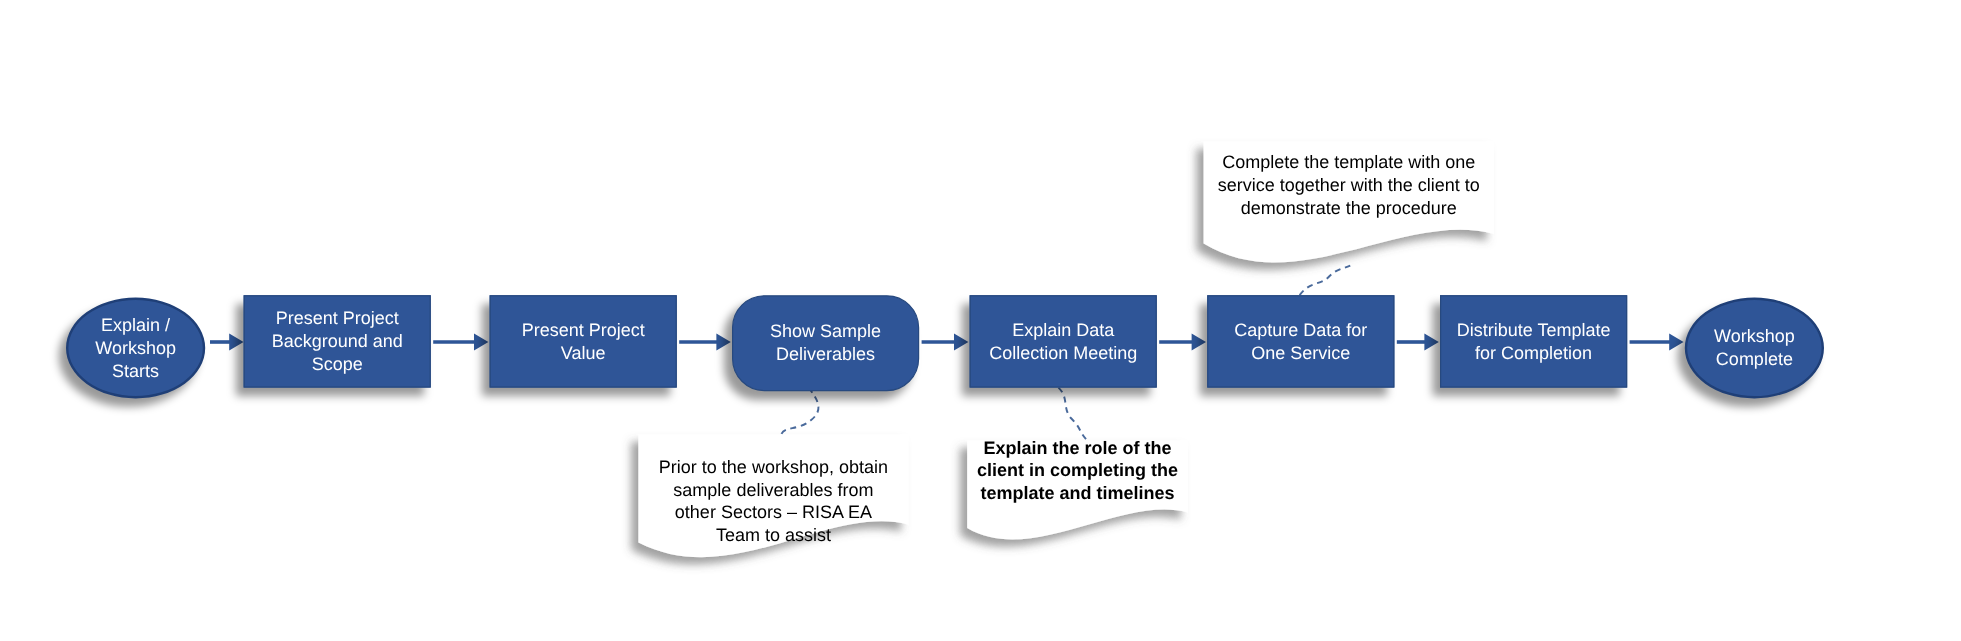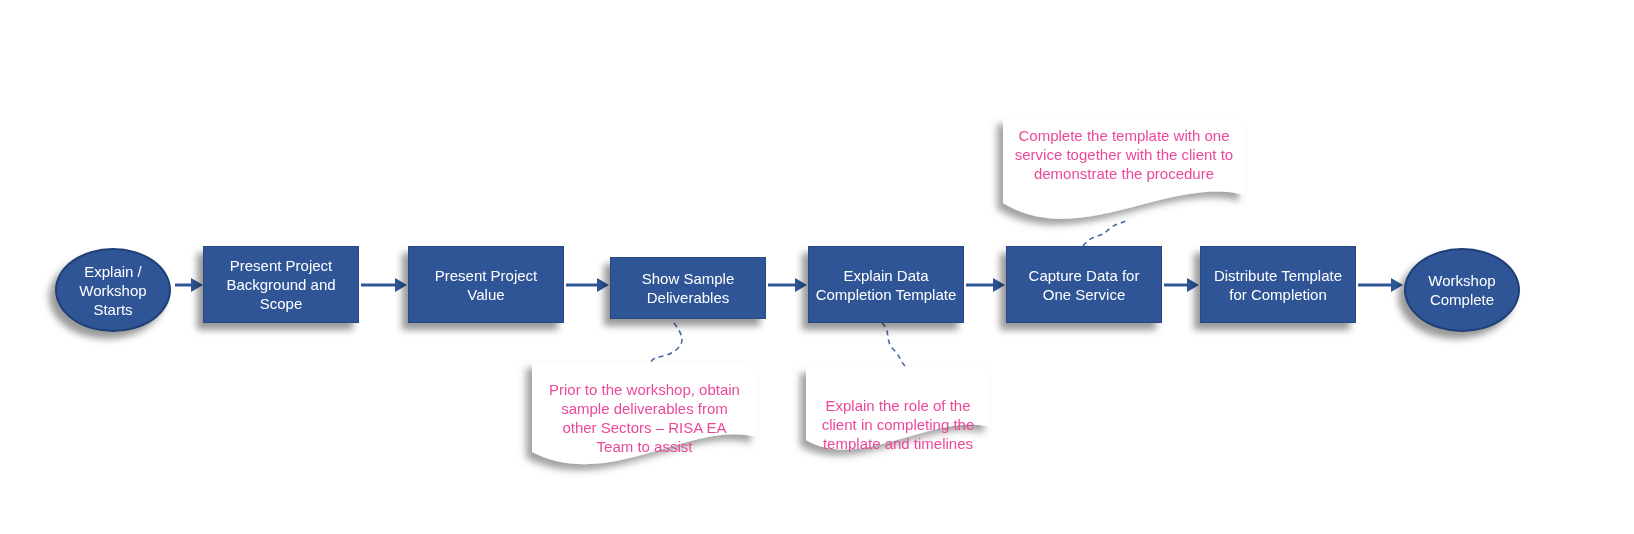--- a/index.html
+++ b/index.html
@@ -25,21 +25,21 @@
   .process{
     border:1px solid #27497F;
   }
   .terminator{
     border:2px solid #1F3F77;
     border-radius:50%;
   }
   .callout-text{
     position:absolute;
     text-align:center;
-    color:#ec4899;
+    color:#000000;
     font-size:15px;line-height:19px;
     white-space:pre-line;
   }
 </style>
 </head>
 <body>
 
 <div id="canvas">
 
   <svg id="vector-layer" viewBox="0 0 1634 534" xmlns="http://www.w3.org/2000/svg">
@@ -97,28 +97,28 @@
     <span>Present Project
 Background and
 Scope</span>
   </div>
 
   <div class="node process" style="left:408px;top:246px;width:156px;height:77px;">
     <span>Present Project
 Value</span>
   </div>
 
-  <div class="node process" style="left:610px;top:257px;width:156px;height:62px;">
+  <div class="node process" style="left:610px;top:246px;width:156px;height:80px;border-radius:27px;">
     <span>Show Sample
 Deliverables</span>
   </div>
 
   <div class="node process" style="left:808px;top:246px;width:156px;height:77px;">
     <span>Explain Data
-Completion Template</span>
+Collection Meeting</span>
   </div>
 
   <div class="node process" style="left:1200px;top:246px;width:156px;height:77px;">
     <span>Distribute Template
 for Completion</span>
   </div>
 
   <div class="node process" style="left:1006px;top:246px;width:156px;height:77px;">
     <span>Capture Data for
 One Service</span>
@@ -131,17 +131,17 @@
 
   <div class="callout-text" style="left:1003px;top:126px;width:242px;">Complete the template with one
 service together with the client to
 demonstrate the procedure</div>
 
   <div class="callout-text" style="left:532px;top:368px;width:225px;margin-top:12px;">Prior to the workshop, obtain
 sample deliverables from
 other Sectors – RISA EA
 Team to assist</div>
 
-  <div class="callout-text" style="left:806px;top:396px;width:184px;">Explain the role of the
+  <div class="callout-text" style="left:806px;top:364px;width:184px;font-weight:bold;">Explain the role of the
 client in completing the
 template and timelines</div>
 
 </div>
 
 </body></html>

